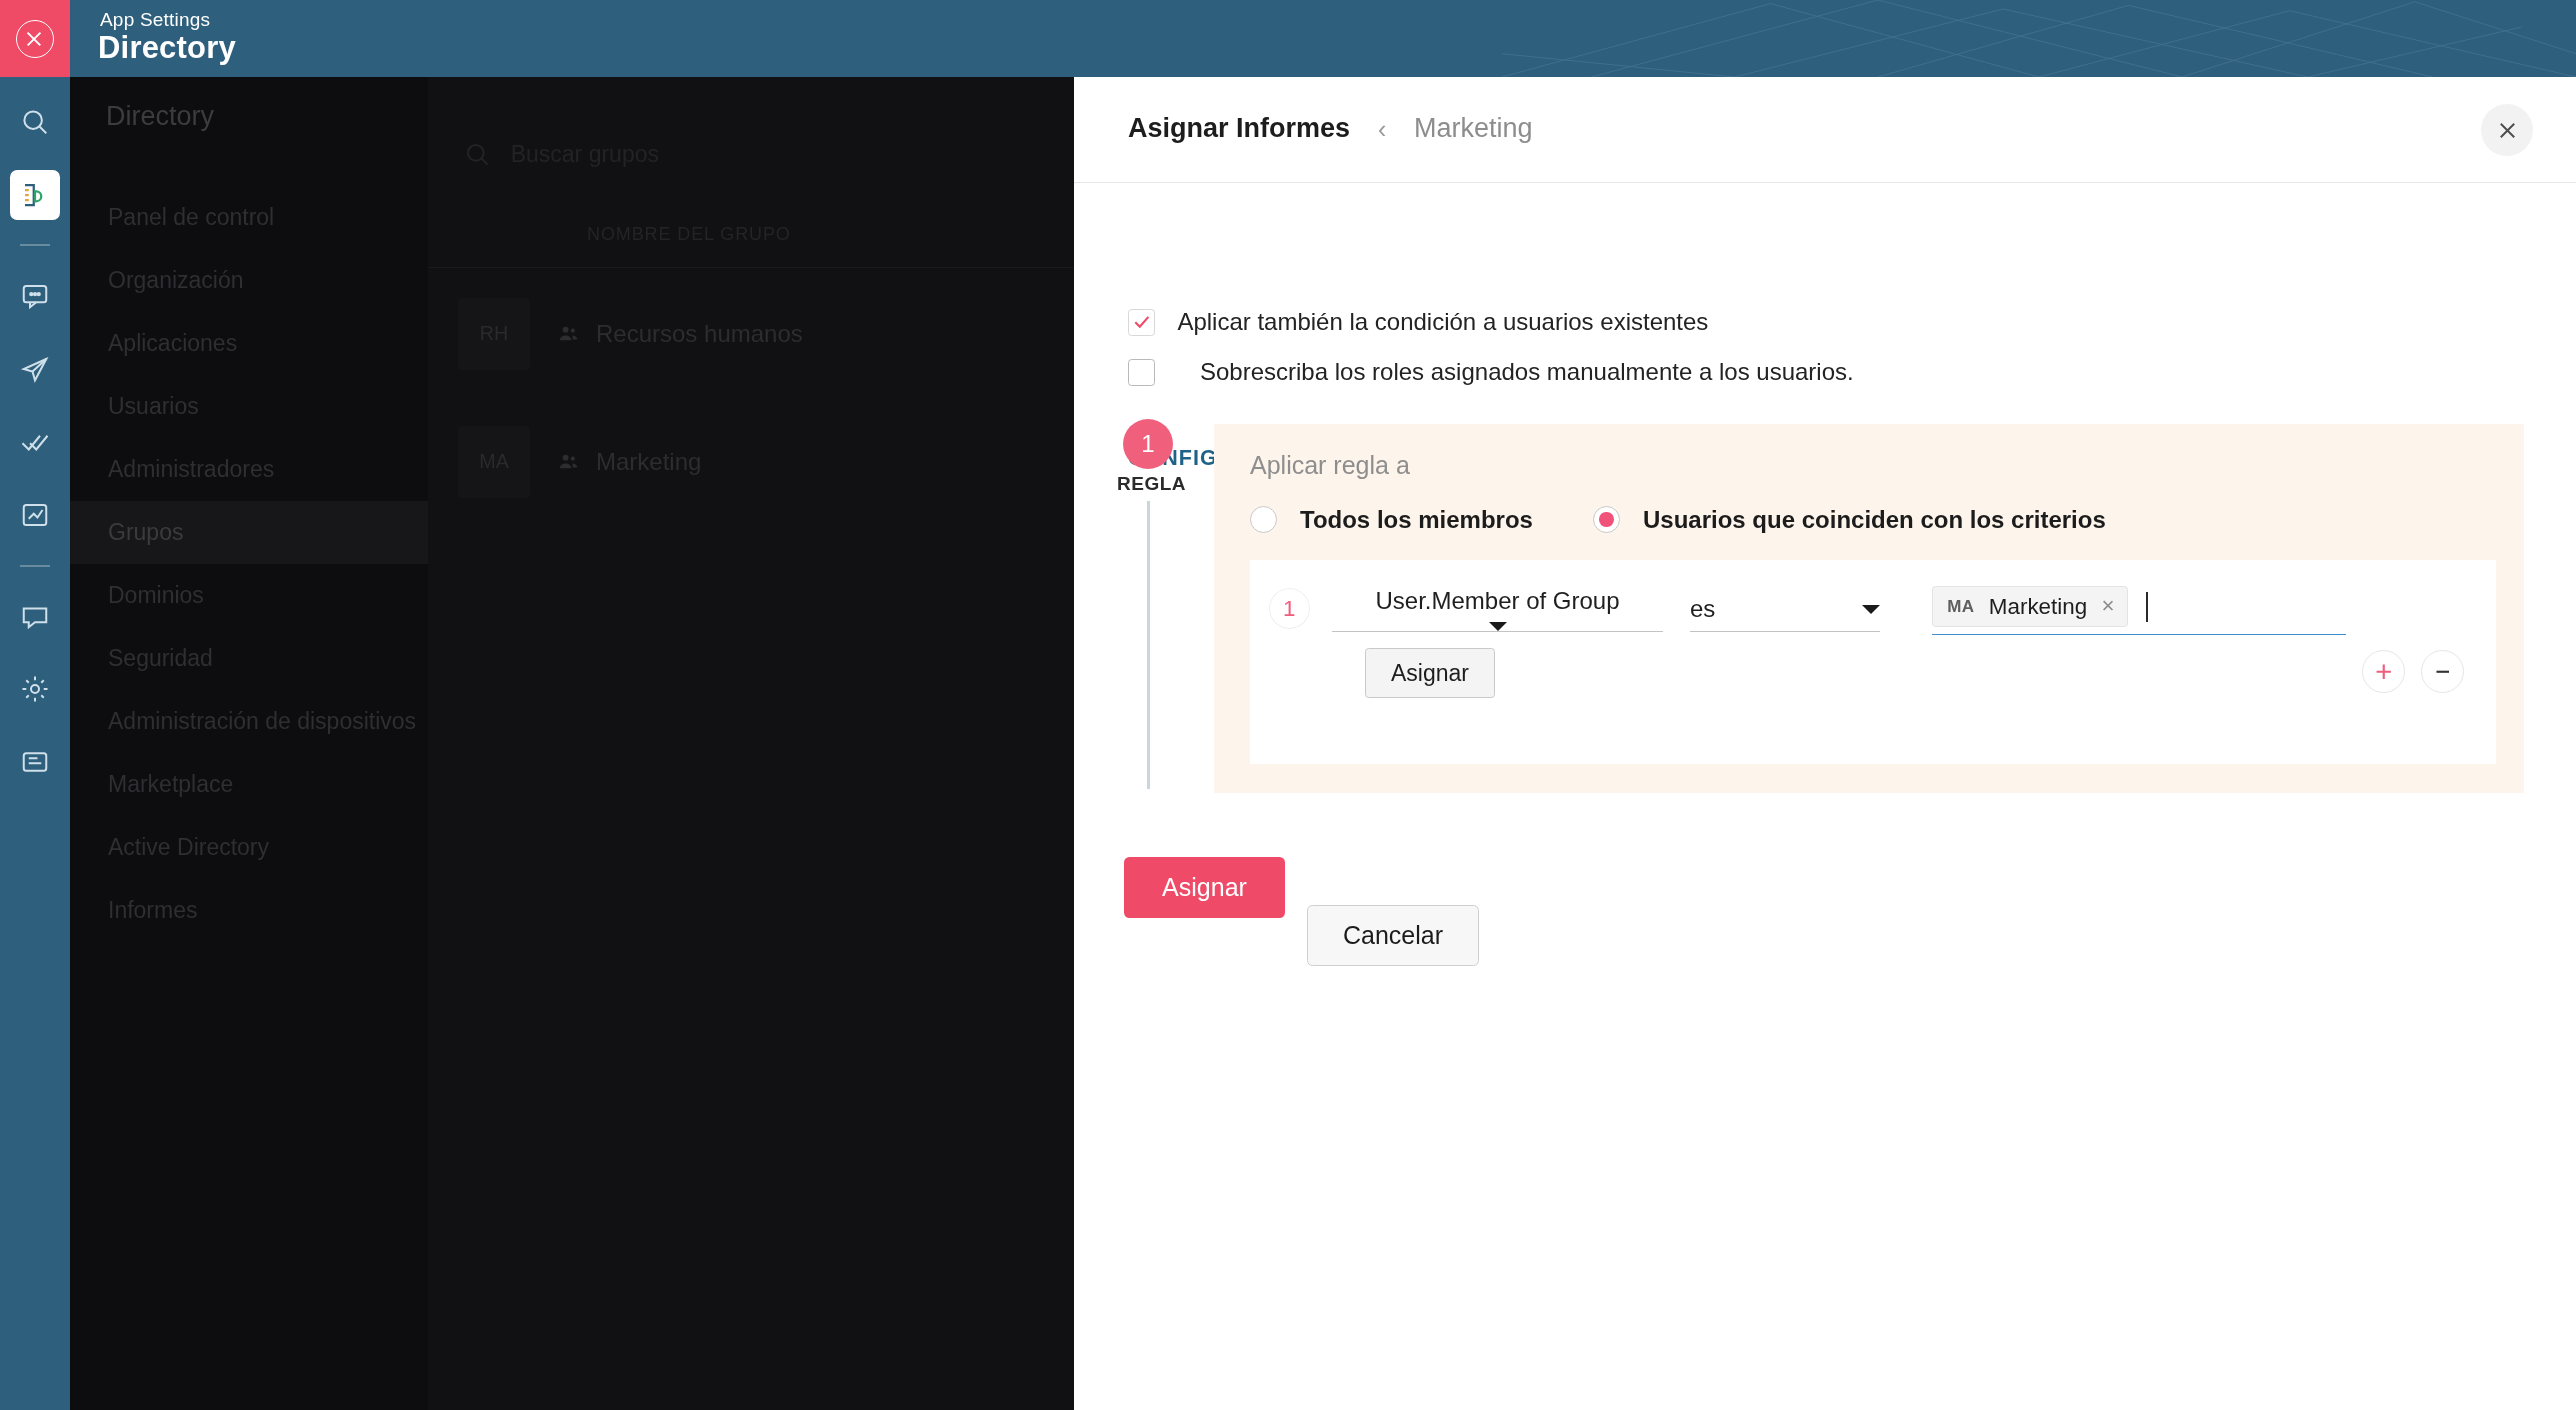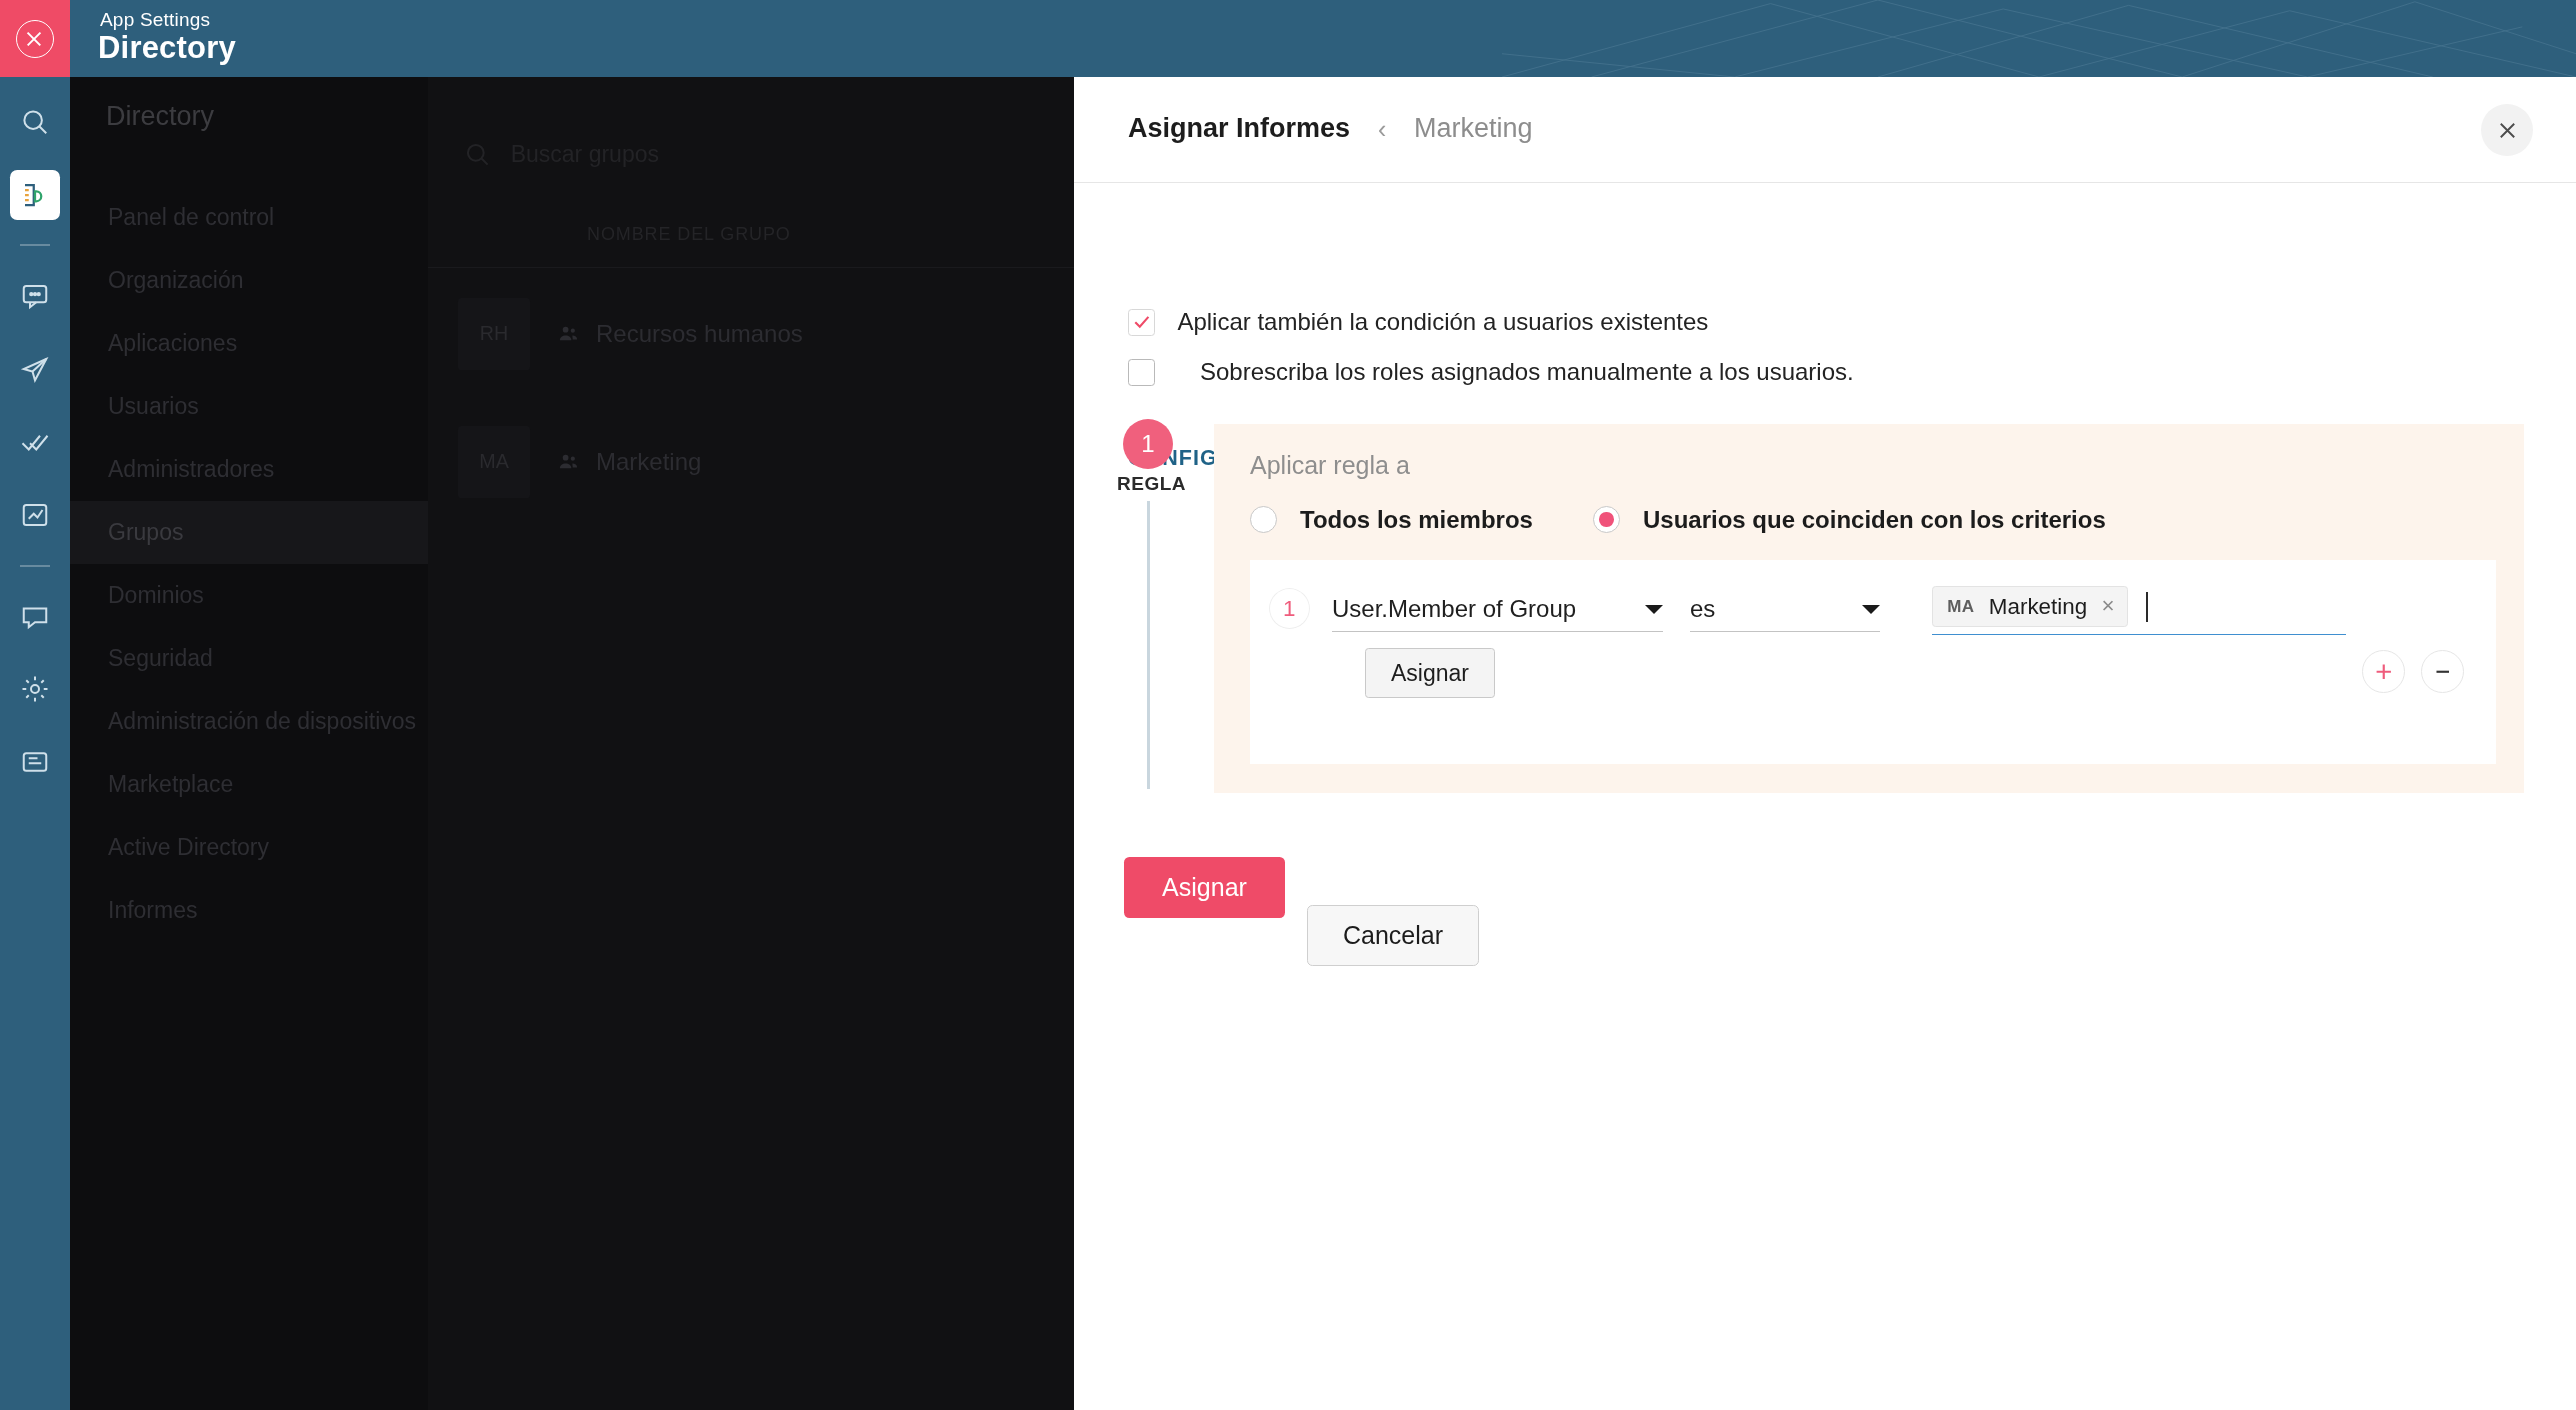--- a/index.html
+++ b/index.html
@@ -208,21 +208,21 @@
     width: 39px; height: 39px; border-radius: 50%; background: #ffffff;
     box-shadow: 0 0 0 0.9px #eeeeee;
     display: flex; align-items: center; justify-content: center;
     font-size: 22.4px; color: #ef5c7c;
   }
   .sel-field {
     position: absolute; top: 27px; height: 45px;
     border-bottom: 1.8px solid #c3c3c3;
     display: flex; align-items: center; justify-content: space-between;
   }
-  .sel-field.f1 { left: 82px; width: 331px; }
+  .sel-field.f1 { left: 82px; width: 331px; flex-direction: column; }
   .sel-field.f2 { left: 440px; width: 190px; }
   .sel-text { font-size: 24px; color: #1f1f1f; }
   .caret { width: 0; height: 0; border-left: 9px solid transparent; border-right: 9px solid transparent; border-top: 9.8px solid #1a1a1a; }
 
   .tag-field {
     position: absolute; left: 682px; top: 19.7px; width: 414px; height: 55px;
     border-bottom: 1.8px solid #3f8fd0;
     display: flex; align-items: center;
   }
   .tag {

